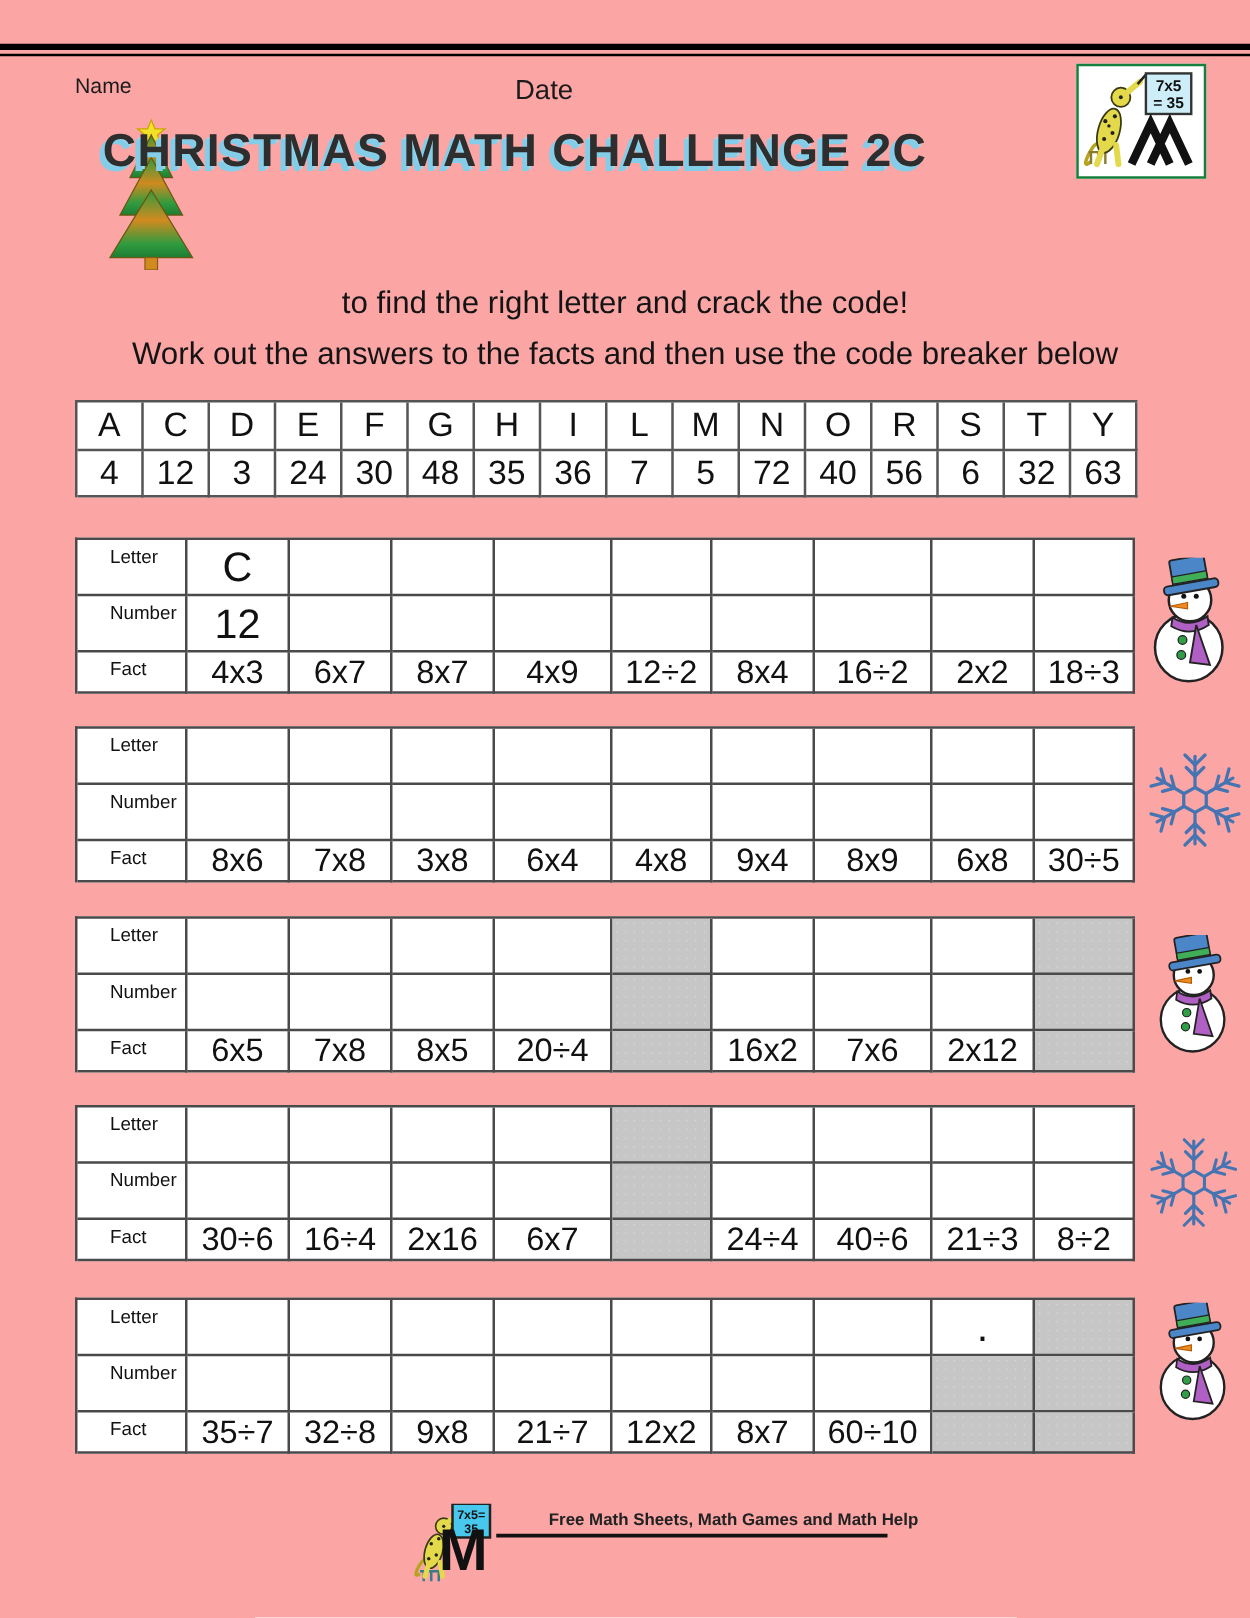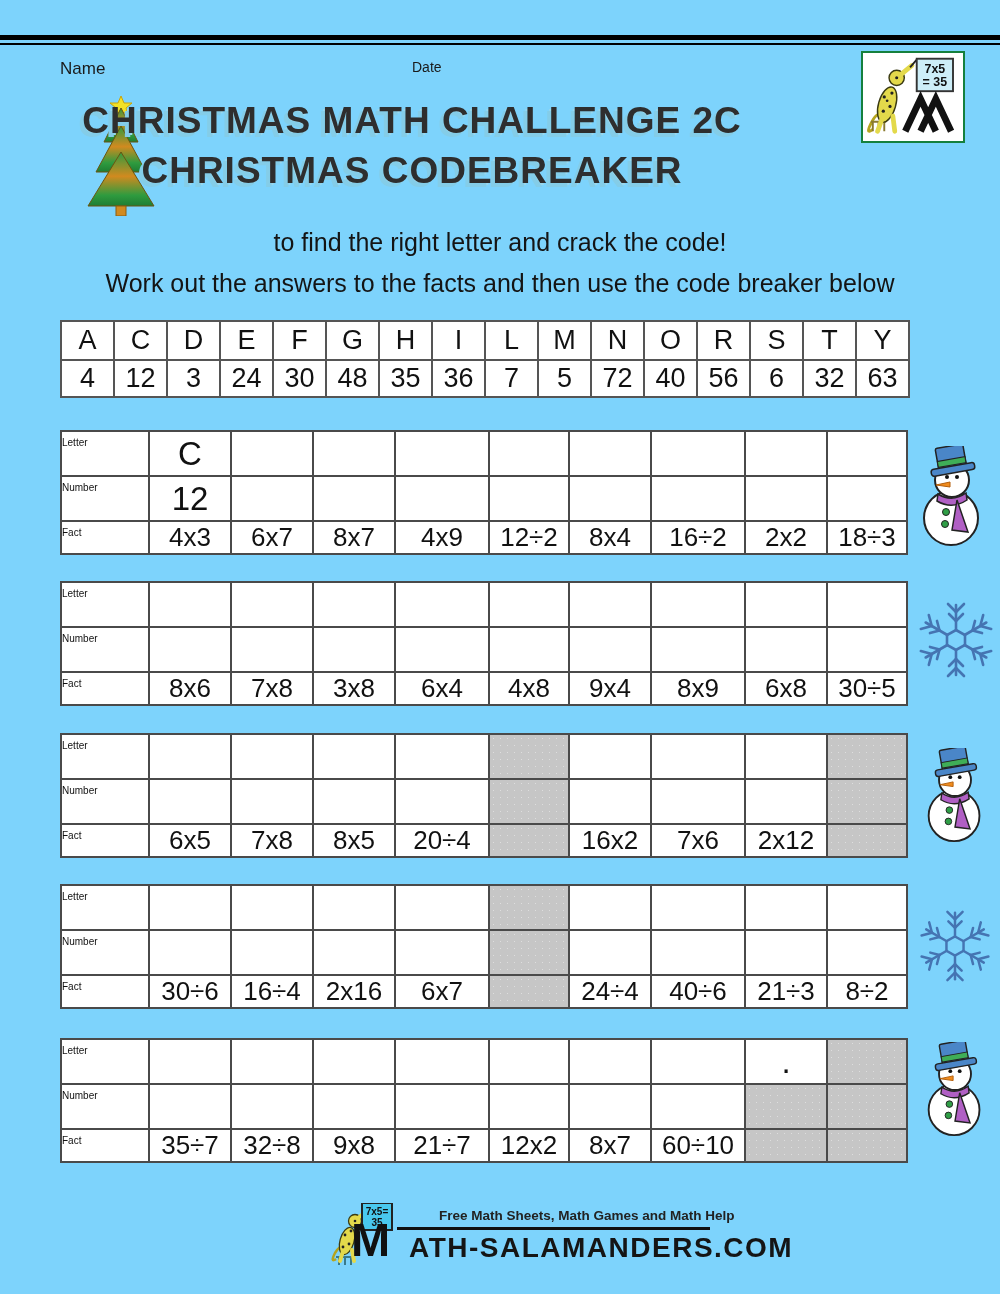--- a/index.html
+++ b/index.html
@@ -1,22 +1,22 @@
 <!DOCTYPE html>
 <html><head>
 <meta charset="utf-8">
 <style>
   html,body{margin:0;padding:0;background:#fff;}
-  .sheet{position:relative;width:1000px;height:1294px;background:#7dd3fc;
+  .sheet{position:relative;width:1000px;height:1294px;background:#fca5a5;
          font-family:"Liberation Sans",sans-serif;color:#1a1a1a;overflow:hidden;}
   
   .rule-thick{position:absolute;left:0;top:35px;width:1000px;height:5px;background:#000;}
   .rule-thin{position:absolute;left:0;top:43px;width:1000px;height:2px;background:#000;}
   .name-label{position:absolute;left:60px;top:59px;font-size:17px;}
-  .date-label{position:absolute;left:412px;top:59px;font-size:14px;}
+  .date-label{position:absolute;left:412px;top:59px;font-size:22px;}
   
   .logo-box{position:absolute;left:861px;top:51px;width:100px;height:88px;background:#fff;
             border:2px solid #15803d;}
   
   .tree{position:absolute;left:80px;top:94px;width:82px;height:122px;}
   
   .title-line{position:absolute;left:0;width:824px;text-align:center;font-size:37px;
               font-weight:bold;letter-spacing:1px;color:#2e2e2e;
               text-shadow:-4px 4px 0 #84cde8,-2px 2px 0 #9ad7ec;}
   .title-1{top:100px;}
@@ -31,21 +31,21 @@
   .kcell{border-right:2px solid #555;border-bottom:2px solid #555;display:flex;
          align-items:center;justify-content:center;font-size:27px;color:#111;}
   
   .atable{position:absolute;left:60px;display:grid;
           grid-template-columns:88px 82px 82px 82px 94px 80px 82px 94px 82px 80px;
           grid-template-rows:45px 45px 33px;
           border-top:2px solid #4a4a4a;border-left:2px solid #4a4a4a;background:#fff;}
   .t1{top:430px;} .t2{top:581px;} .t3{top:733px;} .t4{top:884px;} .t5{top:1038px;}
   .acell{border-right:2px solid #4a4a4a;border-bottom:2px solid #4a4a4a;display:flex;
          align-items:center;justify-content:center;box-sizing:border-box;color:#111;}
-  .lbl{justify-content:flex-start;align-items:flex-start;padding:5px 0 0 0;font-size:10px;}
+  .lbl{justify-content:flex-start;align-items:flex-start;padding:5px 0 0 26px;font-size:15px;}
   .v-letter,.v-number{font-size:33px;}
   .v-fact{font-size:26px;}
   .shaded{background-color:#c6c6c6;
           background-image:radial-gradient(#dedede 14%,rgba(0,0,0,0) 16%);
           background-size:7px 7px;}
   
   .deco{position:absolute;}
   .deco-sm1{left:919px;top:446px;width:66px;height:102px;}
   .deco-sf1{left:914px;top:600px;width:84px;height:80px;}
   .deco-sm2{left:924px;top:748px;width:62px;height:96px;}
@@ -173,21 +173,20 @@
 
   <svg class="tree" viewBox="0 0 82 122">
     <polygon points="41,2 44,9 52,9 46,14 48,21 41,17 34,21 36,14 30,9 38,9" fill="#f2e126" stroke="#caa40a" stroke-width="1"></polygon>
     <polygon points="41,14 58,48 24,48" fill="url(#treeg)" stroke="#6b5510" stroke-width="1"></polygon>
     <polygon points="41,32 66,78 16,78" fill="url(#treeg)" stroke="#6b5510" stroke-width="1"></polygon>
     <polygon points="41,58 74,112 8,112" fill="url(#treeg)" stroke="#6b5510" stroke-width="1"></polygon>
     <rect x="36" y="112" width="10" height="10" fill="#d18a1f" stroke="#8a5c10" stroke-width="1"></rect>
   </svg>
 
   <div class="title-line title-1">CHRISTMAS MATH CHALLENGE 2C</div>
-  <div class="title-line title-2">CHRISTMAS CODEBREAKER</div>
 
   <div class="instructions">
     <div>to find the right letter and crack the code!</div>
     <div>Work out the answers to the facts and then use the code breaker below</div>
   </div>
 
   <div class="code-key">
       <div class="kcell">A</div>
       <div class="kcell">C</div>
       <div class="kcell">D</div>
@@ -414,15 +413,14 @@
       <circle cx="21" cy="28" r="1.4"></circle>
         <circle cx="25" cy="18" r="1.3"></circle>
     </g>
     <rect x="32" y="0" width="30" height="27" fill="#49c8ee" stroke="#222" stroke-width="2"></rect>
     <text x="47" y="12" font-size="10" font-weight="bold" text-anchor="middle" fill="#111">7x5=</text>
     <text x="47" y="23" font-size="10" font-weight="bold" text-anchor="middle" fill="#111">35</text>
   </svg>
   <span class="footer-m">M</span>
   <div class="footer-tagline">Free Math Sheets, Math Games and Math Help</div>
   <div class="footer-rule"></div>
-  <div class="footer-wordmark">ATH-SALAMANDERS.COM</div>
 
 </div>
 
 </body></html>

